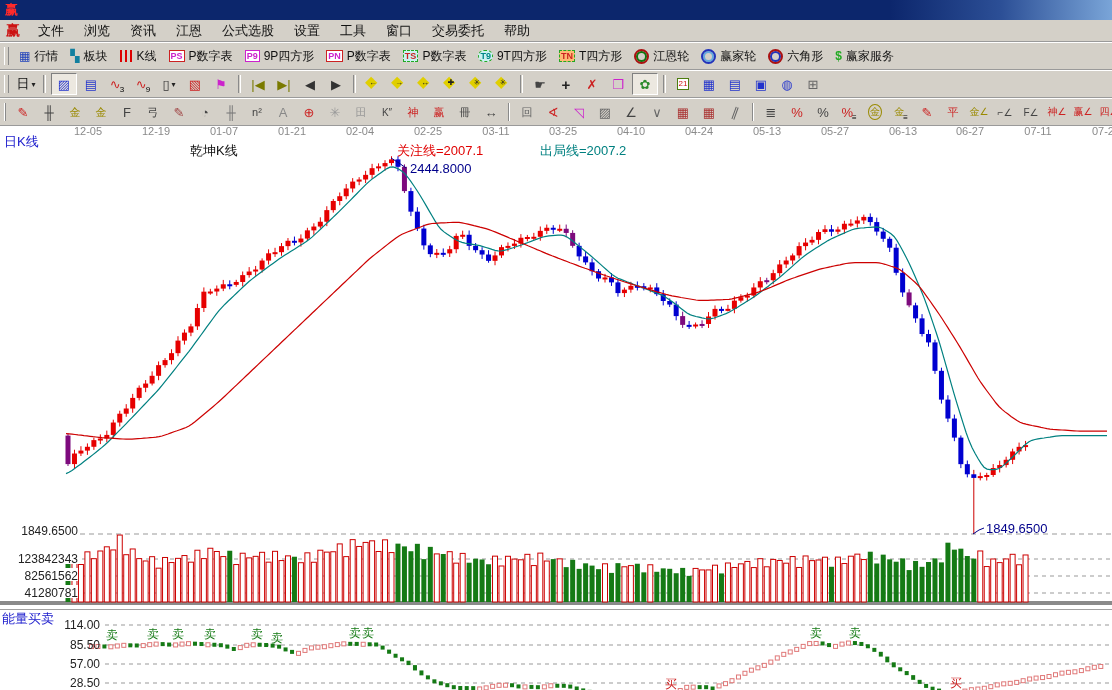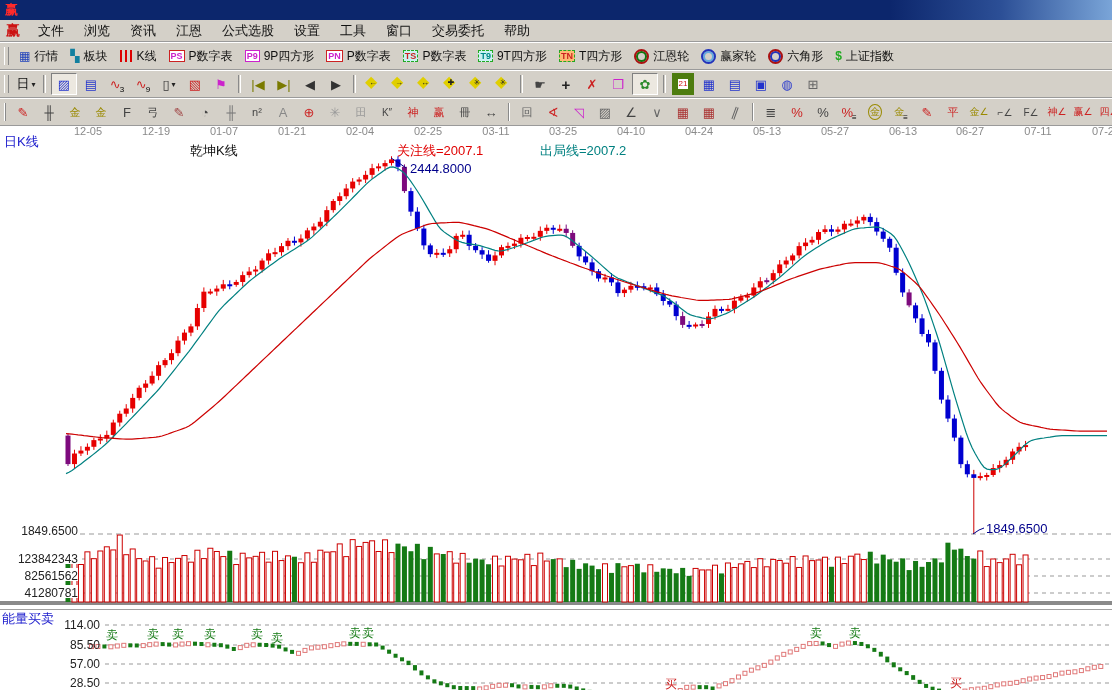--- a/index.html
+++ b/index.html
@@ -16,21 +16,21 @@
   .grip{width:3px;height:18px;border-left:1px solid #fff;border-right:1px solid #8a8a8a;margin:0 4px 0 2px;}
   .sep{width:1px;height:18px;border-left:1px solid #8a8a8a;border-right:1px solid #fff;margin:0 4px;}
   .tbtn{display:flex;align-items:center;gap:4px;padding:1px 6px;font-size:12px;color:#111;height:20px;}
   .ibtn{min-width:24px;height:20px;display:flex;align-items:center;justify-content:center;
     font-size:13px;position:relative;margin:0 1px;}
   .ibtn.pressed{background:#ece8e0;border:1px solid #808080;border-right-color:#fff;border-bottom-color:#fff;}
   .badge{font-size:9px;font-weight:bold;line-height:10px;padding:0 1px;border:1px solid;}
   .wheel{width:11px;height:11px;border-radius:50%;display:inline-block;}
   .cicon{width:13px;height:12px;display:inline-block;
     background:repeating-linear-gradient(90deg,#dd0000 0 2px,rgba(0,0,0,0) 2px 5px);}
-  .cal{font-size:8px;font-weight:normal;color:#cc1111;border:6px solid #4d7c0f;background:#fff;
+  .cal{font-size:8px;font-weight:normal;color:#cc1111;border:1px solid #4d7c0f;background:#fff;
     padding:0 1px;line-height:10px;}
   .dia{position:relative;width:16px;height:16px;display:inline-block;}
   .dia .base{position:absolute;left:0;top:-2px;color:#e0cf00;font-size:16px;line-height:16px;}
   .dia .ov{position:absolute;left:0;top:1px;width:16px;text-align:center;color:#222;font-size:8px;line-height:12px;}
   .sub{font-size:8px;color:inherit;margin-left:-1px;align-self:flex-end;}
   .drop{font-size:8px;color:#222;margin-left:2px;}
   .chartwrap{width:1112px;height:571px;background:#fff;}
 </style>
 </head>
 <body>
@@ -79,42 +79,42 @@
     </span>
     <span class="tbtn">
       <span class="badge" style="color: rgb(204, 34, 204); border-color: rgb(204, 34, 34); background: rgb(255, 255, 255); border-style: solid;">PN</span>
       <span>P数字表</span>
     </span>
     <span class="tbtn">
       <span class="badge" style="color: rgb(204, 34, 34); border-color: rgb(34, 170, 34); background: rgb(204, 242, 242); border-style: dashed;">TS</span>
       <span>P数字表</span>
     </span>
     <span class="tbtn">
-      <span class="badge" style="color: rgb(0, 136, 136); border-color: rgb(34, 170, 34); background: rgb(204, 242, 242); border-style: dashed;">T9</span>
+      <span class="badge" style="color: rgb(0, 136, 136); border-color: rgb(34, 170, 34); background: rgb(204, 242, 242); border-style: dashed; border-radius: 6px;">T9</span>
       <span>9T四方形</span>
     </span>
     <span class="tbtn">
       <span class="badge" style="color: rgb(204, 34, 34); border-color: rgb(34, 170, 34); background: #fdba74; border-style: dashed;">TN</span>
       <span>T四方形</span>
     </span>
     <span class="tbtn">
       <span class="wheel" style="border: 2px solid rgb(170, 17, 17); box-shadow: rgb(17, 119, 17) 0px 0px 0px 2px inset;"></span>
       <span>江恩轮</span>
     </span>
     <span class="tbtn">
       <span class="wheel" style="border: 2px solid rgb(34, 51, 187); box-shadow: rgb(102, 170, 221) 0px 0px 0px 2px inset;"></span>
       <span>赢家轮</span>
     </span>
     <span class="tbtn">
       <span class="wheel" style="border: 2px solid rgb(170, 17, 17); box-shadow: rgb(34, 51, 187) 0px 0px 0px 2px inset;"></span>
       <span>六角形</span>
     </span>
     <span class="tbtn">
       <span style="color: rgb(34, 170, 34); font-weight: bold;">$</span>
-      <span>上证指数</span>
+      <span>赢家服务</span>
     </span>
   </div>
 <div id="tb2" class="toolbar">
     <span class="grip"></span>
     <span class="ibtn">
       <span style="color: rgb(17, 17, 17);">日</span>
       <span class="drop">▾</span>
     </span>
     <span class="sep"></span>
     <span class="ibtn pressed">

